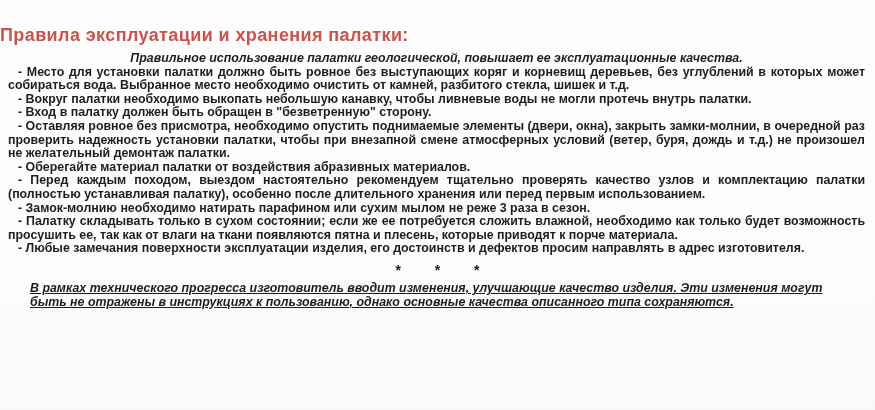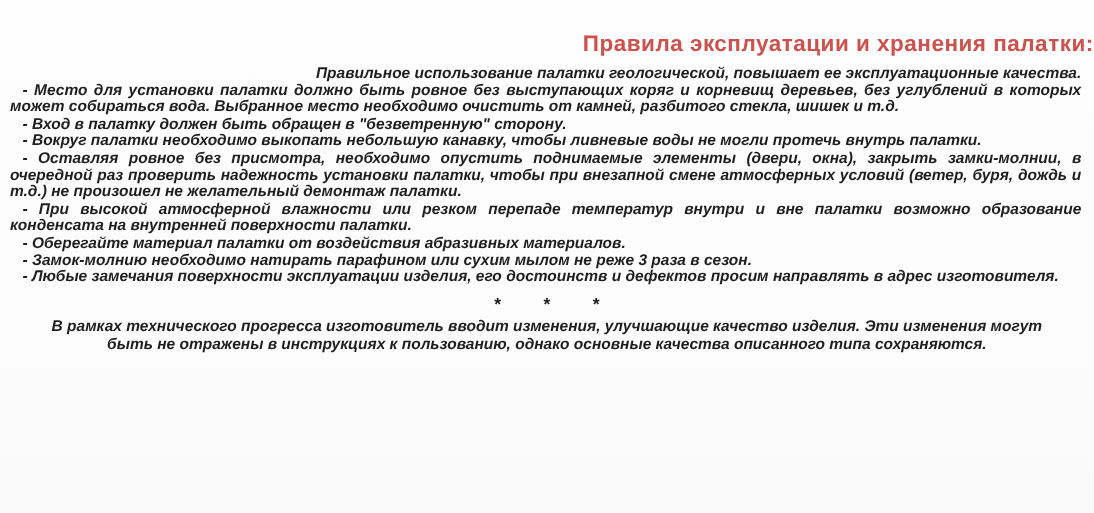--- a/index.html
+++ b/index.html
@@ -11,83 +11,83 @@
     position: relative;
     width: 875px;
     height: 410px;
     overflow: hidden;
     background: linear-gradient(180deg, #fefefe 0%, #fcfcfc 70%, #f9f9f9 100%);
     font-family: "Liberation Sans", "DejaVu Sans", sans-serif;
     color: #1e1e1e;
   }
   .doc-title {
     margin-top: 25px;
-    text-align: right;
+    text-align: left;
     font-size: 18px;
     line-height: 21px;
     letter-spacing: 0.4px;
     font-weight: 600;
     color: #cd514c;
   }
   .doc-body {
     padding: 6px 10px 0 8px;
   }
   .intro-line {
     margin: 0;
-    text-align: right;
+    text-align: center;
     font-size: 12.4px;
     line-height: 13.6px;
     font-weight: bold;
     font-style: italic;
   }
   .rule {
     margin: 0;
     font-size: 12.4px;
     line-height: 13.6px;
     font-weight: bold;
-    font-style: italic;
     text-align: justify;
     text-indent: 10px;
   }
   .separator {
     margin-top: 7px;
     text-align: center;
     font-size: 14px;
     line-height: 14px;
     font-weight: bold;
     word-spacing: 30px;
     color: #1a1a1a;
   }
   .amendment {
     margin: 5px 30px 0 30px;
-    text-align: center;
     font-size: 12.4px;
     line-height: 13.8px;
     font-weight: bold;
     font-style: italic;
+    text-decoration: underline;
   }
 </style>
 </head>
 <body>
 
 <div class="page">
 
   <div class="doc-title">Правила эксплуатации и хранения палатки:</div>
 
   <div class="doc-body">
 
     <p class="intro-line">Правильное использование палатки геологической, повышает ее эксплуатационные качества.</p>
 
     <p class="rule">- Место для установки палатки должно быть ровное без выступающих коряг и корневищ деревьев, без углублений в которых может собираться вода. Выбранное место необходимо очистить от камней, разбитого стекла, шишек и т.д.</p>
+    <p class="rule">- Вокруг палатки необходимо выкопать небольшую канавку, чтобы ливневые воды не могли протечь внутрь палатки.</p>
     <p class="rule">- Вход в палатку должен быть обращен в "безветренную" сторону.</p>
-    <p class="rule">- Вокруг палатки необходимо выкопать небольшую канавку, чтобы ливневые воды не могли протечь внутрь палатки.</p>
     <p class="rule">- Оставляя ровное без присмотра, необходимо опустить поднимаемые элементы (двери, окна), закрыть замки-молнии, в очередной раз проверить надежность установки палатки, чтобы при внезапной смене атмосферных условий (ветер, буря, дождь и т.д.) не произошел не желательный демонтаж палатки.</p>
-    <p class="rule">- При высокой атмосферной влажности или резком перепаде температур внутри и вне палатки возможно образование конденсата на внутренней поверхности палатки.</p>
     <p class="rule">- Оберегайте материал палатки от воздействия абразивных материалов.</p>
+    <p class="rule">- Перед каждым походом, выездом настоятельно рекомендуем тщательно проверять качество узлов и комплектацию палатки (полностью устанавливая палатку), особенно после длительного хранения или перед первым использованием.</p>
     <p class="rule">- Замок-молнию необходимо натирать парафином или сухим мылом не реже 3 раза в сезон.</p>
+    <p class="rule">- Палатку складывать только в сухом состоянии; если же ее потребуется сложить влажной, необходимо как только будет возможность просушить ее, так как от влаги на ткани появляются пятна и плесень, которые приводят к порче материала.</p>
     <p class="rule">- Любые замечания поверхности эксплуатации изделия, его достоинств и дефектов просим направлять в адрес изготовителя.</p>
 
   </div>
 
   <div class="separator">* * *</div>
 
   <p class="amendment">В рамках технического прогресса изготовитель вводит изменения, улучшающие качество изделия. Эти изменения могут быть не отражены в инструкциях к пользованию, однако основные качества описанного типа сохраняются.</p>
 
 </div>
 

